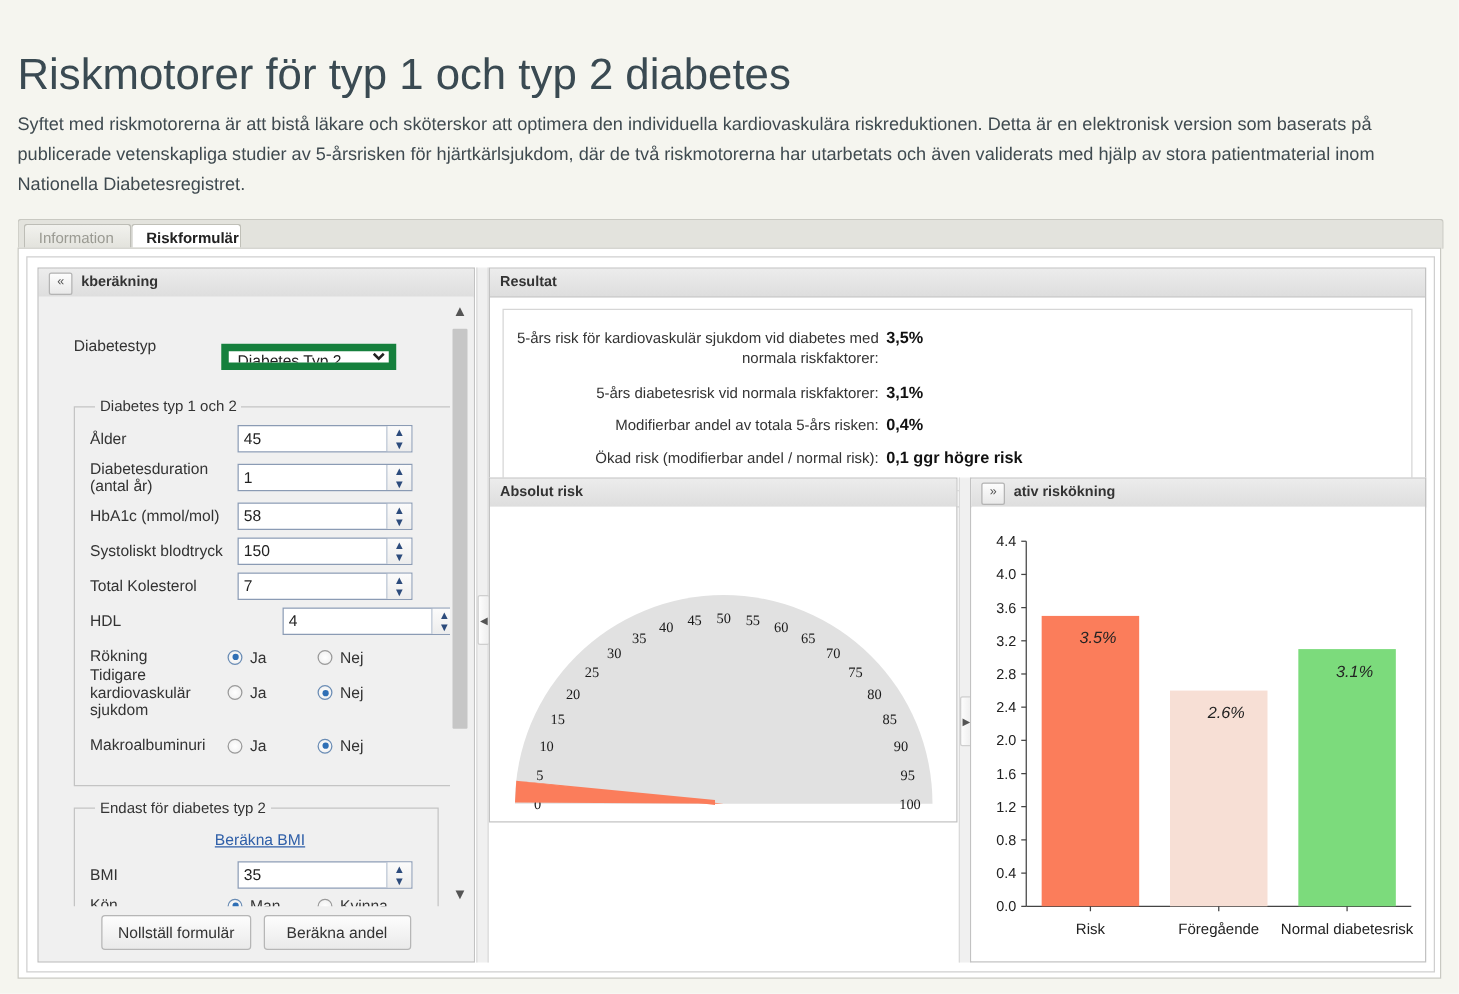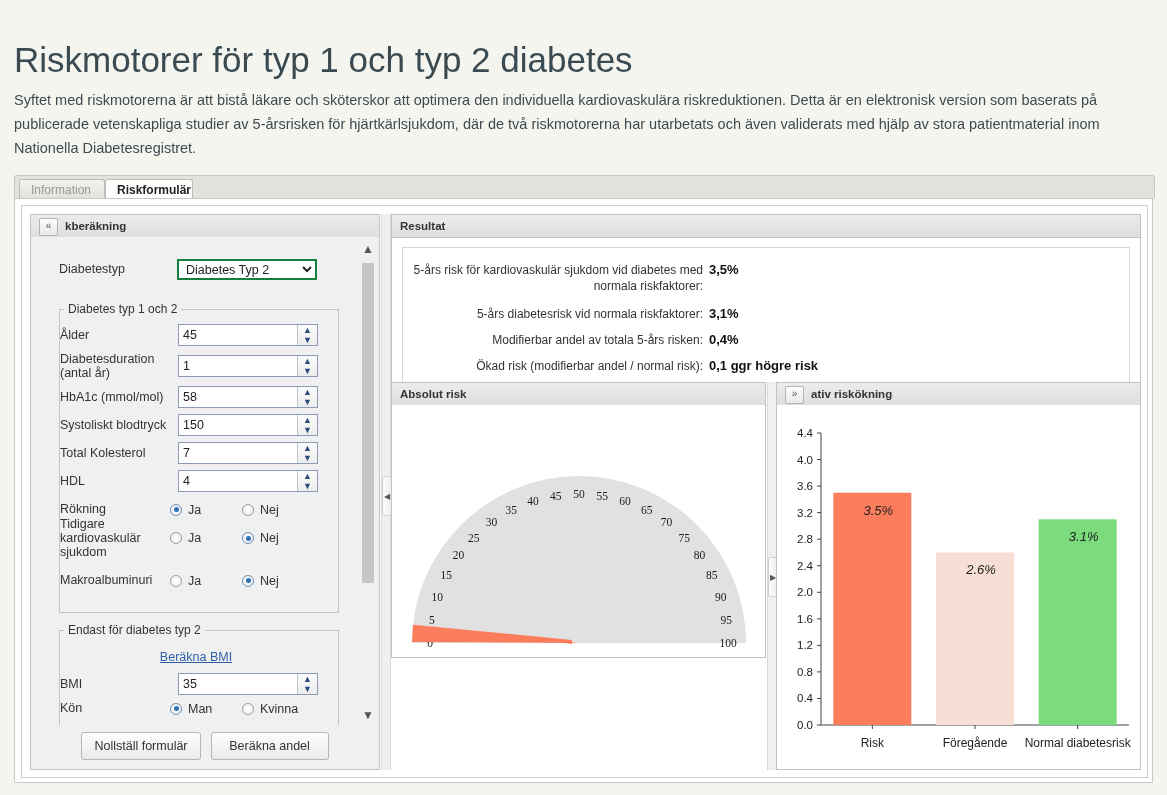--- a/index.html
+++ b/index.html
@@ -78,41 +78,42 @@
     position:absolute;left:0;top:0;right:0;bottom:44px;overflow:hidden;
   }
   .form-inner{position:absolute;left:0;top:0;width:330px;}
 
   .row{display:flex;align-items:center;margin:0 0 6px 0;}
   .lbl{font-size:12.5px;color:#333;width:118px;flex:none;line-height:15px;}
   .lbl.two{line-height:14px;}
 
   select.ff{
     width:140px;height:21px;font-size:12.5px;font-family:"Liberation Sans",sans-serif;
-    border:2px solid #15803d;background:#fff;color:#222;padding-left:3px;
+    border:6px solid #15803d;background:#fff;color:#222;padding-left:3px;
     border-radius:0;
+    margin-top:16px;
   }
   .spin{position:relative;width:140px;height:22px;flex:none;}
   .spin input{
     width:140px;height:22px;box-sizing:border-box;border:1px solid #8b9bb4;
     font-size:12.5px;font-family:"Liberation Sans",sans-serif;color:#222;
     padding-left:4px;background:#fff;border-radius:0;
   }
   .spin .btns{
     position:absolute;right:1px;top:1px;width:19px;height:20px;
     background:linear-gradient(#fbfbfb,#ededed);border-left:1px solid #b9c3d2;
     display:flex;flex-direction:column;cursor:pointer;
   }
   .spin .btns span{
     flex:1;display:flex;align-items:center;justify-content:center;
     font-size:9px;color:#2c4b7c;line-height:1;
   }
 
   fieldset.grp{
-    border:1px solid #c4c4c4;margin:0 0 10px 0;padding:8px 6px 10px 0;
+    border:1px solid #c4c4c4;margin:0 0 10px 0;padding:8px 6px 10px 12px;
     background:transparent;
   }
   fieldset.grp > legend{
     font-size:12px;color:#333;padding:0 4px;margin-left:4px;
   }
 
   .radio-row{display:flex;align-items:center;margin:0 0 6px 0;}
   .radio-row .lbl{width:110px;}
   .rad{display:flex;align-items:center;width:72px;cursor:pointer;}
   .rad .dot{
@@ -284,21 +285,21 @@
                 <div class="lbl">Total Kolesterol</div>
                 <div class="spin">
                   <input type="text" value="7" style="">
                   <div class="btns">
                         <span>▲</span>
                         <span>▼</span>
                       </div>
                 </div>
               </div>
 
-              <div class="row" style="margin-bottom:10px;">
+              <div class="row" style="margin-bottom:10px;gap:36px;">
                 <div class="lbl">HDL</div>
                 <div class="spin">
                   <input type="text" value="4" style="">
                   <div class="btns">
                         <span>▲</span>
                         <span>▼</span>
                       </div>
                 </div>
               </div>
 

